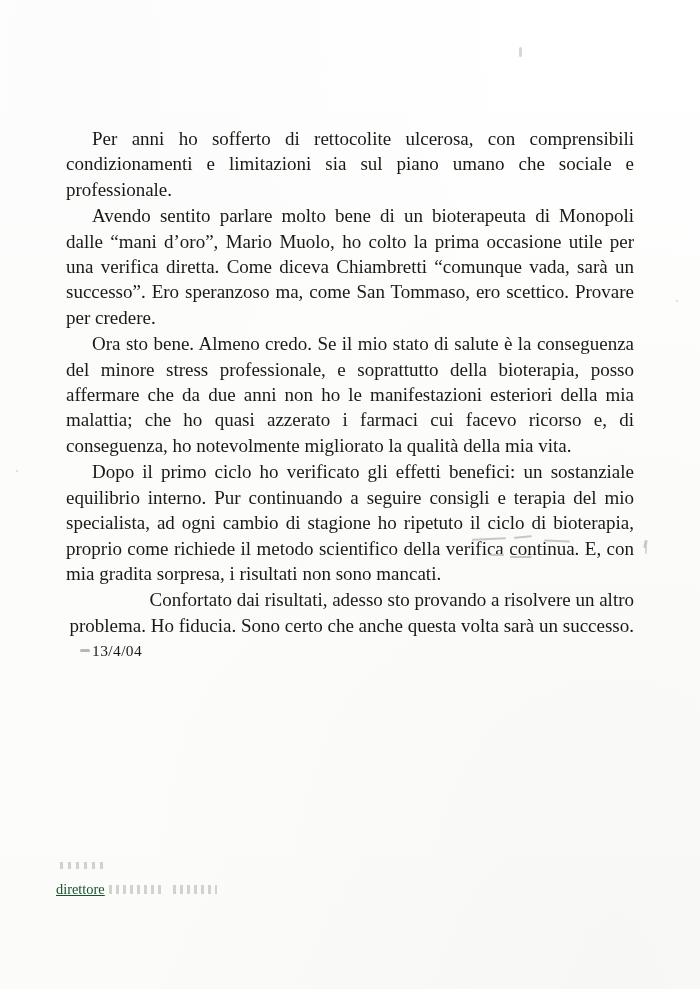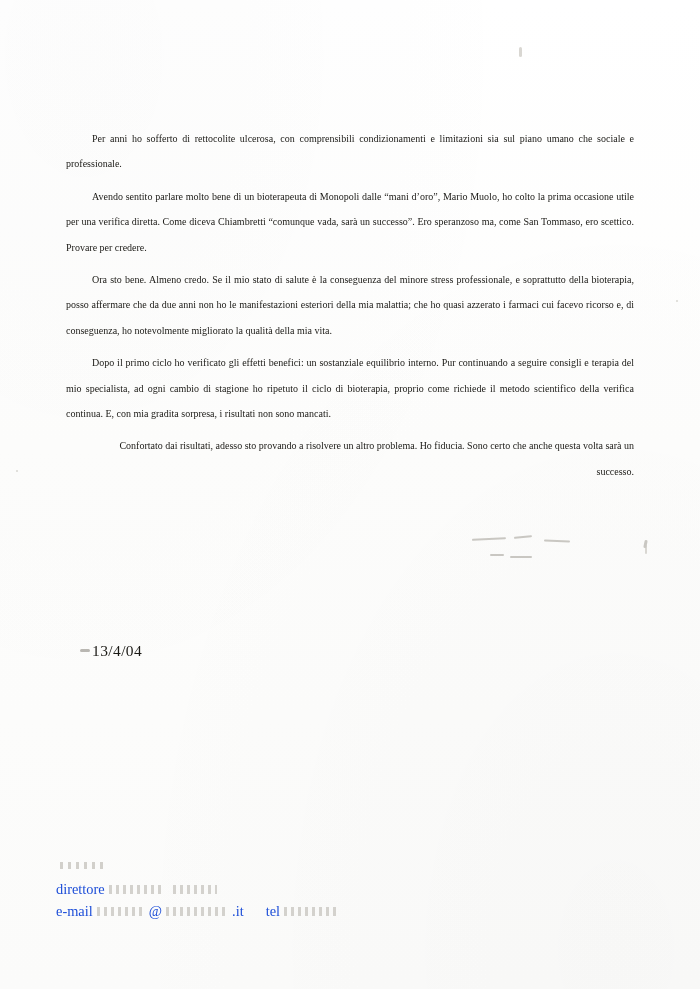--- a/index.html
+++ b/index.html
@@ -35,32 +35,32 @@
     background: #d9d7d2;
     border-radius: 50%;
     pointer-events: none;
   }
 
   .letter-body {
     position: absolute;
     left: 66px;
     top: 126px;
     width: 568px;
-    font-size: 10px;
+    font-size: 19px;
     line-height: 25.4px;
     text-align: justify;
     text-justify: inter-word;
     color: #1a1915;
   }
   .letter-body p {
     margin: 0 0 0 0;
     text-indent: 26px;
   }
   .letter-body p + p {
-    margin-top: 7px;
+    margin-top: 1px;
   }
   .letter-body p:last-child {
     text-align: right;
   }
 
   .date-line {
     position: absolute;
     left: 92px;
     top: 642px;
     font-size: 15.5px;
@@ -78,21 +78,22 @@
     pointer-events: none;
   }
 
   .footer {
     position: absolute;
     left: 56px;
     top: 878px;
     width: 420px;
     font-size: 14.4px;
     line-height: 22px;
-    color: #1d4ed8;
+    color: #14532d;
+    text-decoration: underline;
   }
   .footer-row {
     display: flex;
     align-items: baseline;
     white-space: pre;
   }
   .redact {
     display: inline-block;
     height: 9px;
     margin: 0 4px;
@@ -167,24 +168,14 @@
   <div class="date-line">13/4/04</div>
 
   <div class="footer-dots"></div>
 
   <div class="footer">
     <div class="footer-row">
       <span>direttore</span>
       <span class="redact w1"></span>
       <span class="redact w4"></span>
     </div>
-    <div class="footer-row">
-      <span>e-mail</span>
-      <span class="redact w2"></span>
-      <span>@</span>
-      <span class="redact w3"></span>
-      <span>.it</span>
-      <span style="display:inline-block; width:22px;"></span>
-      <span>tel</span>
-      <span class="redact w5"></span>
-    </div>
   </div>
 </div>
 
 </body></html>

